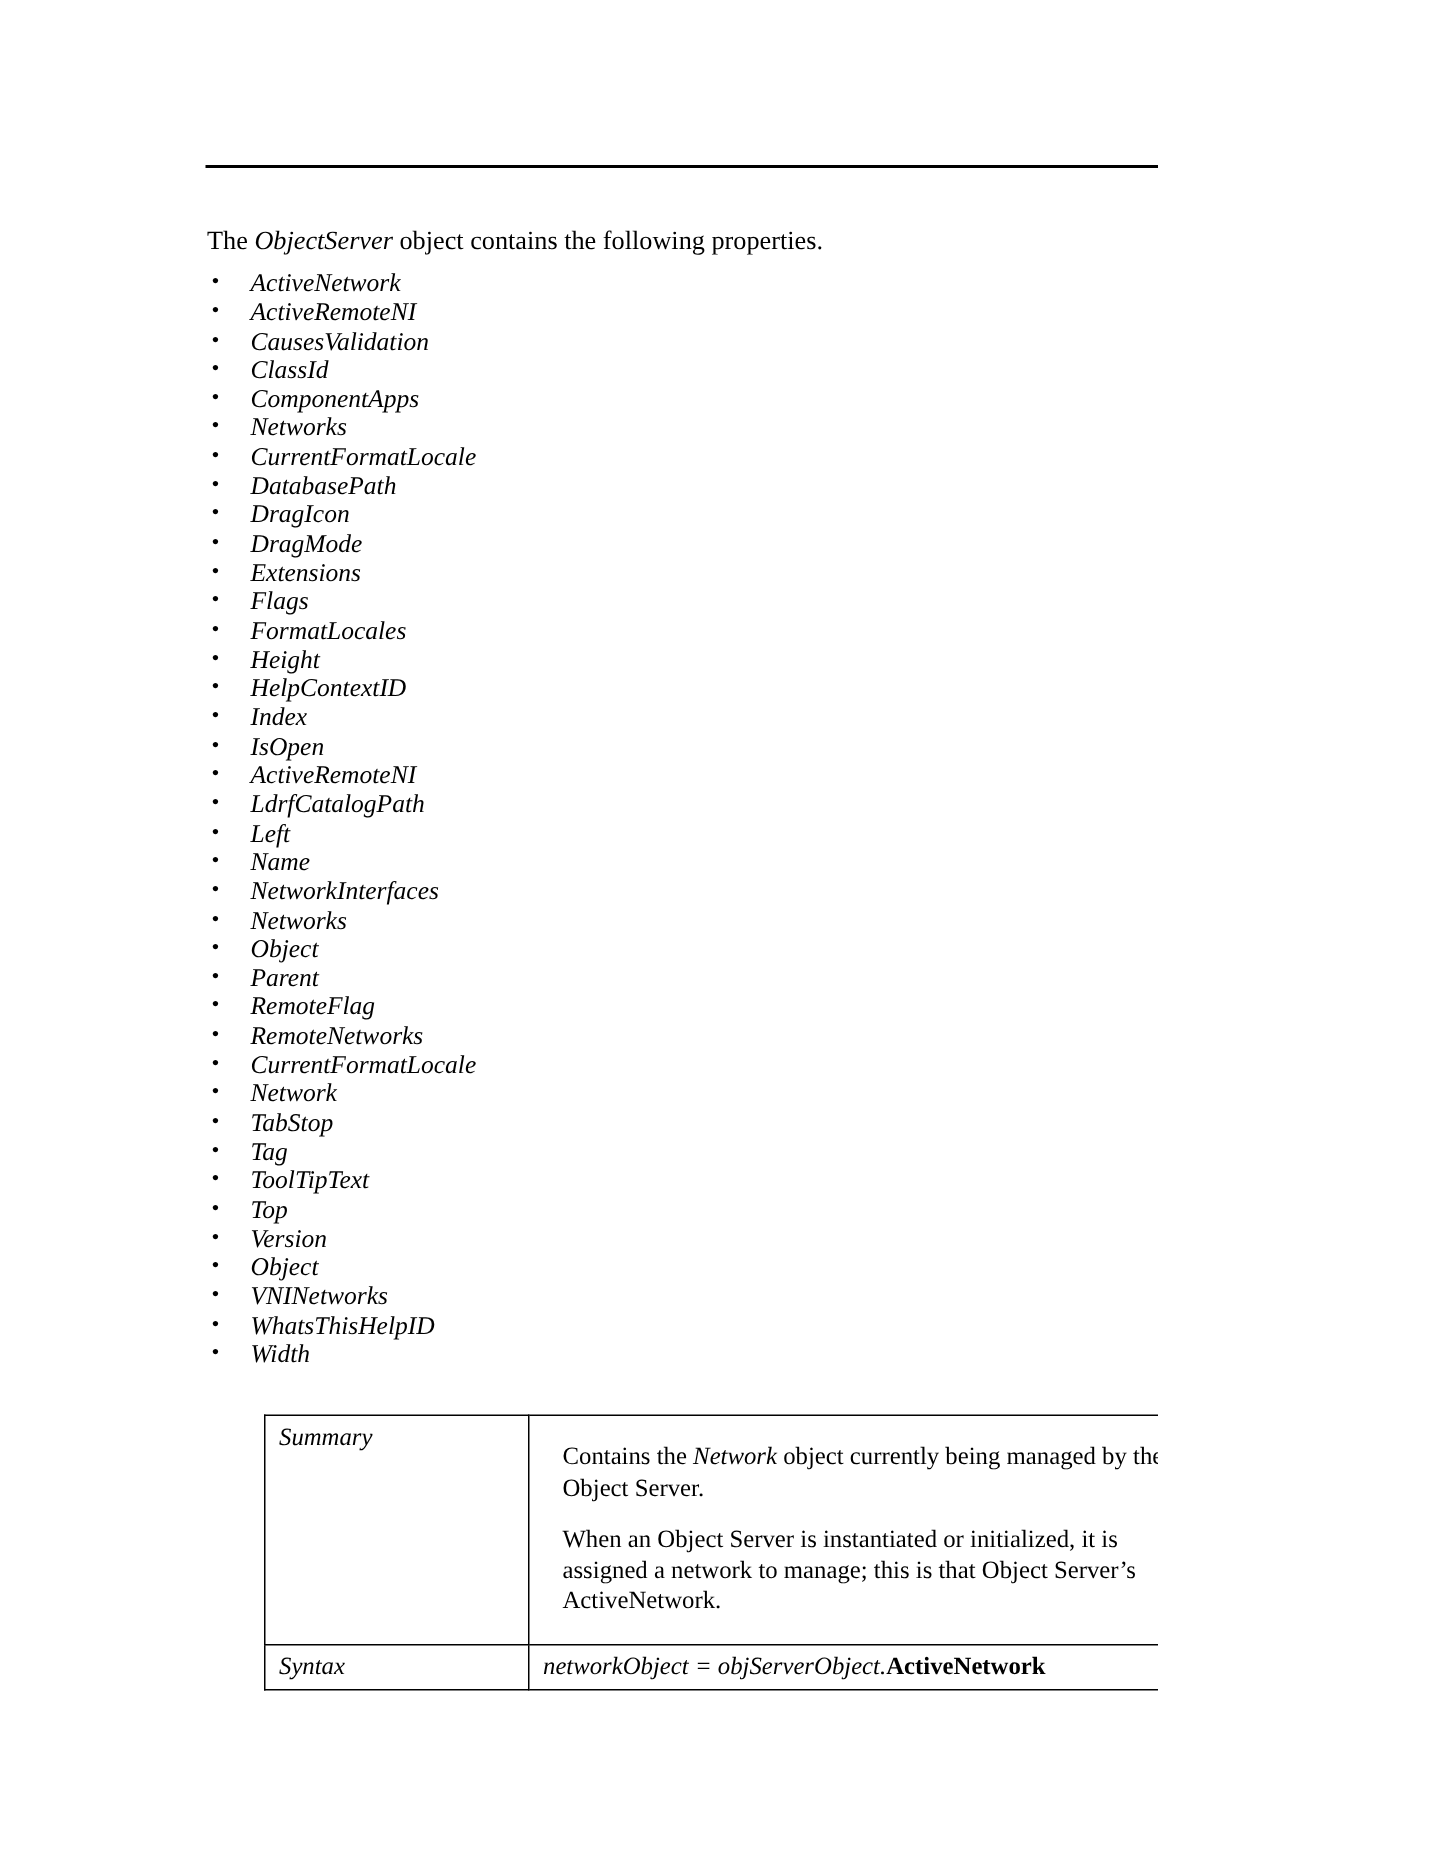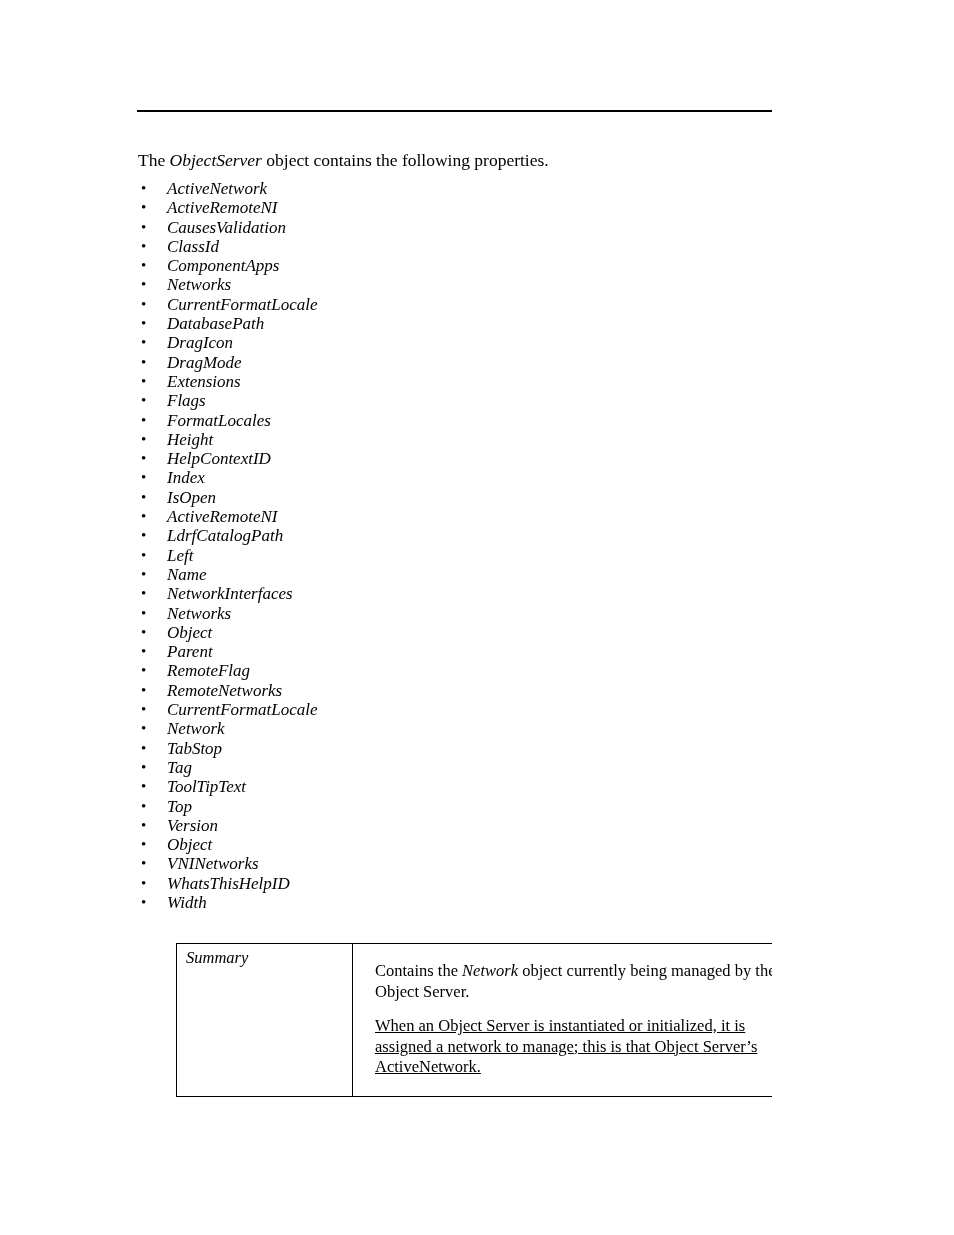--- a/index.html
+++ b/index.html
@@ -97,21 +97,20 @@
     white-space: nowrap;
   }
   .detail-table td.value-cell {
     width: 444px;
   }
   .value-cell p {
     margin: 13px;
   }
   .value-cell p + p {
     margin-top: 14px;
-    text-decoration: underline;
   }
   .value-cell i { font-style: italic; }
   .value-cell b { font-weight: bold; font-style: normal; }
   .syntax-text { font-style: italic; }
 </style>
 </head>
 <body>
 
 <div class="page">
 
@@ -164,16 +163,20 @@
 
   <table class="detail-table">
     <tbody>
       <tr>
         <td class="label-cell">Summary</td>
         <td class="value-cell">
           <p><span>Contains the </span><i>Network</i><span> object currently being managed by the Object Server.</span></p>
           <p>When an Object Server is instantiated or initialized, it is assigned a network to manage; this is that Object Server’s ActiveNetwork.</p>
         </td>
       </tr>
+      <tr>
+        <td class="label-cell">Syntax</td>
+        <td class="value-cell"><span class="syntax-text">networkObject = objServerObject.</span><b>ActiveNetwork</b></td>
+      </tr>
     </tbody>
   </table>
 
 </div>
 
 </body></html>

